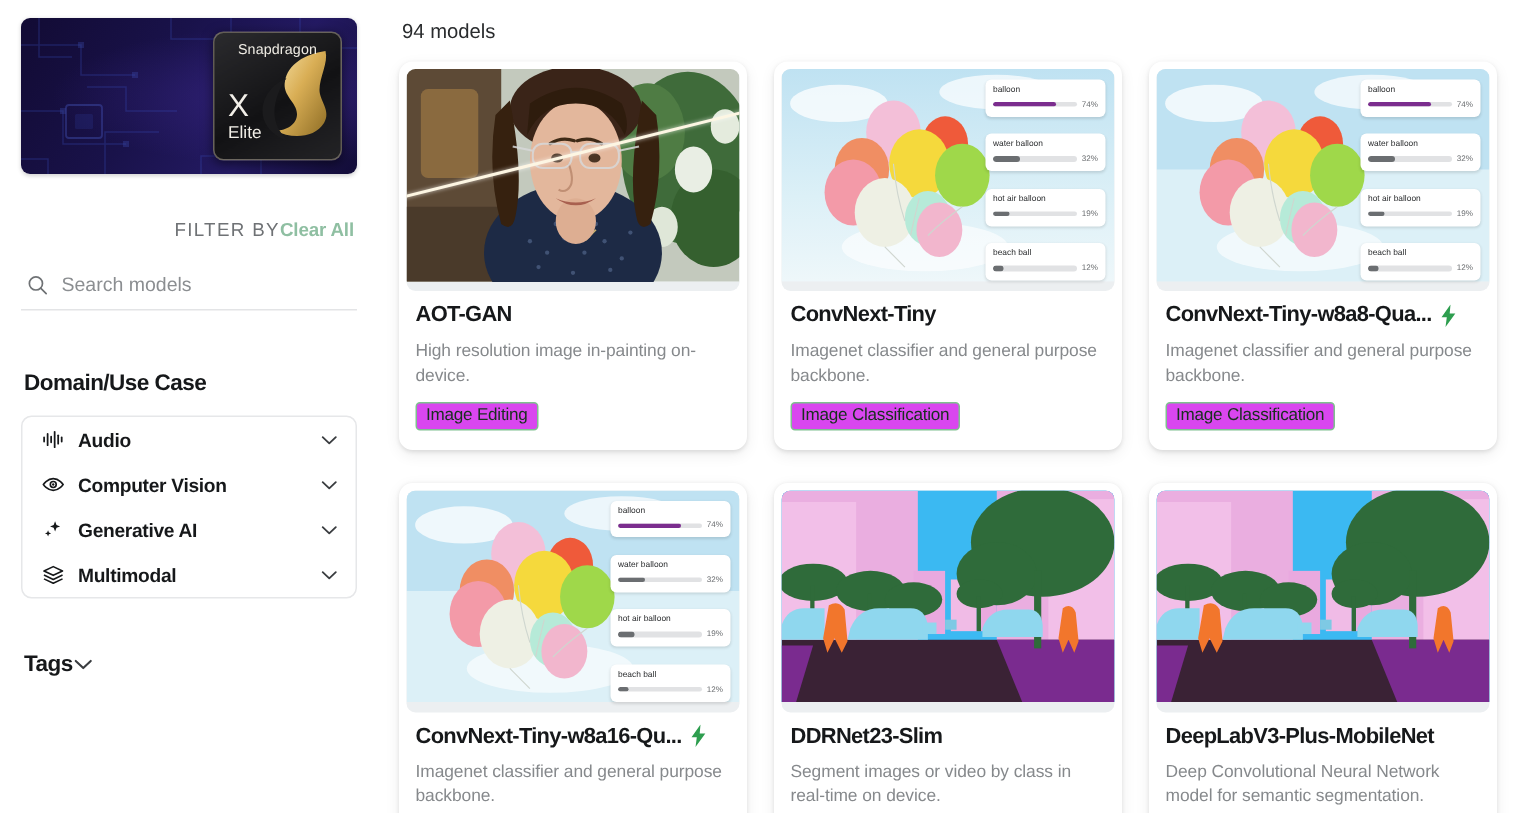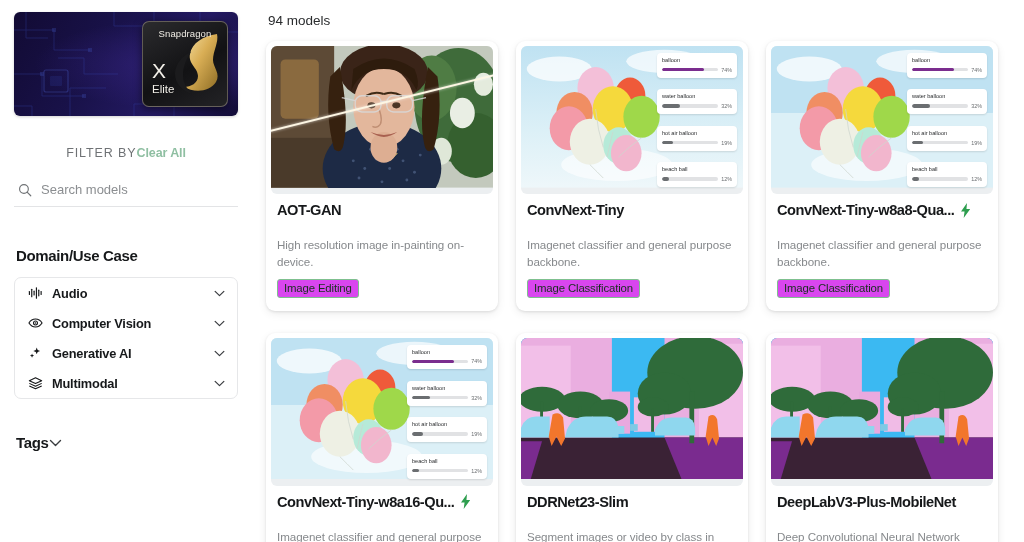--- a/index.html
+++ b/index.html
@@ -51,21 +51,21 @@
     color: #f2efe8; font-size: 21px; font-weight: 400; line-height: 1;
   }
   .chip-elite {
     position: absolute; left: 9px; top: 62px;
     color: #f2efe8; font-size: 11.5px; line-height: 1;
   }
   .chip-flame { position: absolute; right: -2px; bottom: 2px; }
 
   .filter-head {
     margin-top: 30px; display: flex; align-items: baseline;
-    justify-content: center; padding: 0 2px;
+    justify-content: flex-end; padding: 0 2px;
   }
   .filter-by {
     color: #6f7275; font-size: 12.5px; letter-spacing: .9px;
     font-weight: 400;
   }
   .clear-all {
     color: #8fbfa2; font-size: 12.5px; font-weight: 700;
     letter-spacing: -.1px; cursor: pointer;
   }
 
@@ -127,21 +127,21 @@
     border-radius: 6px; overflow: hidden; background: #eceff1;
   }
   .card-body { padding: 8px 11px 13px 11px; }
   .card-title-row { display: flex; align-items: center; gap: 6px; }
   .card-title {
     font-size: 14.6px; font-weight: 700; color: #16181a;
     letter-spacing: -.45px; white-space: nowrap;
   }
   .bolt { flex: 0 0 auto; }
   .card-desc {
-    margin-top: 19px; font-size: 11.6px; line-height: 1.45;
+    margin-top: 8px; font-size: 11.6px; line-height: 1.45;
     color: #86898c; letter-spacing: -.05px;
   }
   .badge {
     display: inline-block; margin-top: 8px;
     padding: 2px 6px 3px 6px;
     border: 1px solid #7fc08f; border-radius: 3px;
     background: #d946ef; color: #17301d;
     font-size: 11.4px; letter-spacing: -.15px;
   }
 

